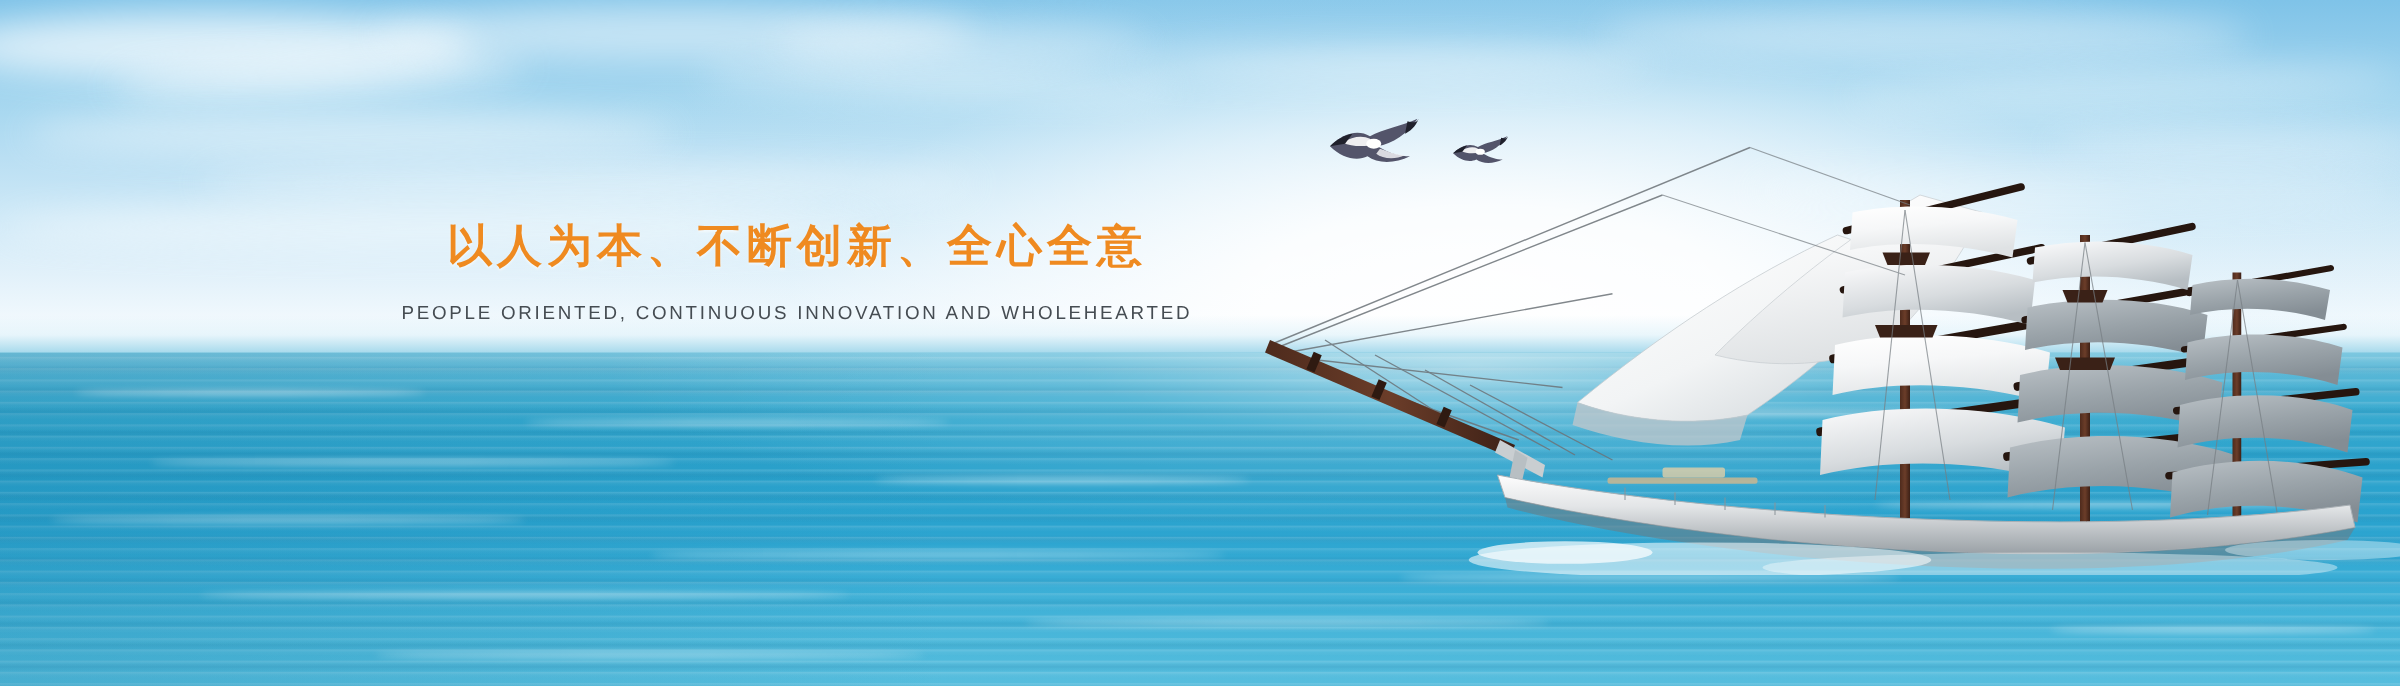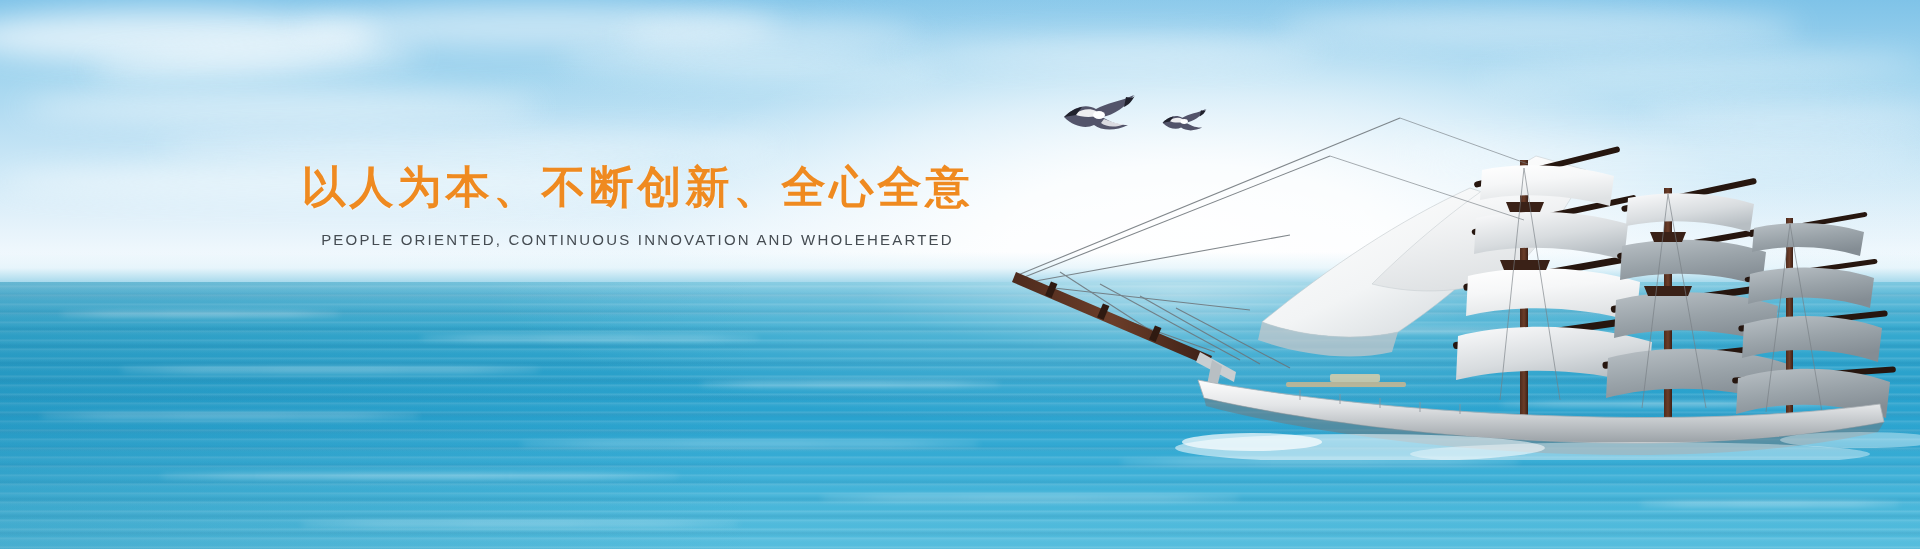--- a/index.html
+++ b/index.html
@@ -149,26 +149,26 @@
   .text-block {
     position: absolute;
     left: 0;
     top: 155px;
     width: 1275px;
     text-align: center;
     z-index: 40;
   }
   .headline {
     font-family: "DejaVu Sans", "Liberation Sans", sans-serif;
-    font-size: 44px;
+    font-size: 36px;
     font-weight: bold;
     color: #ef8a20;
     letter-spacing: 4px;
     line-height: 56px;
-    margin: 4px;
+    margin: 15px;
     text-shadow: 0 1px 2px rgba(255,255,255,0.55);
     white-space: nowrap;
   }
   .subline {
     font-family: "Liberation Sans", sans-serif;
     font-size: 15px;
     font-weight: normal;
     color: #454c52;
     letter-spacing: 2.2px;
     margin: 16px 0 16px 0;

